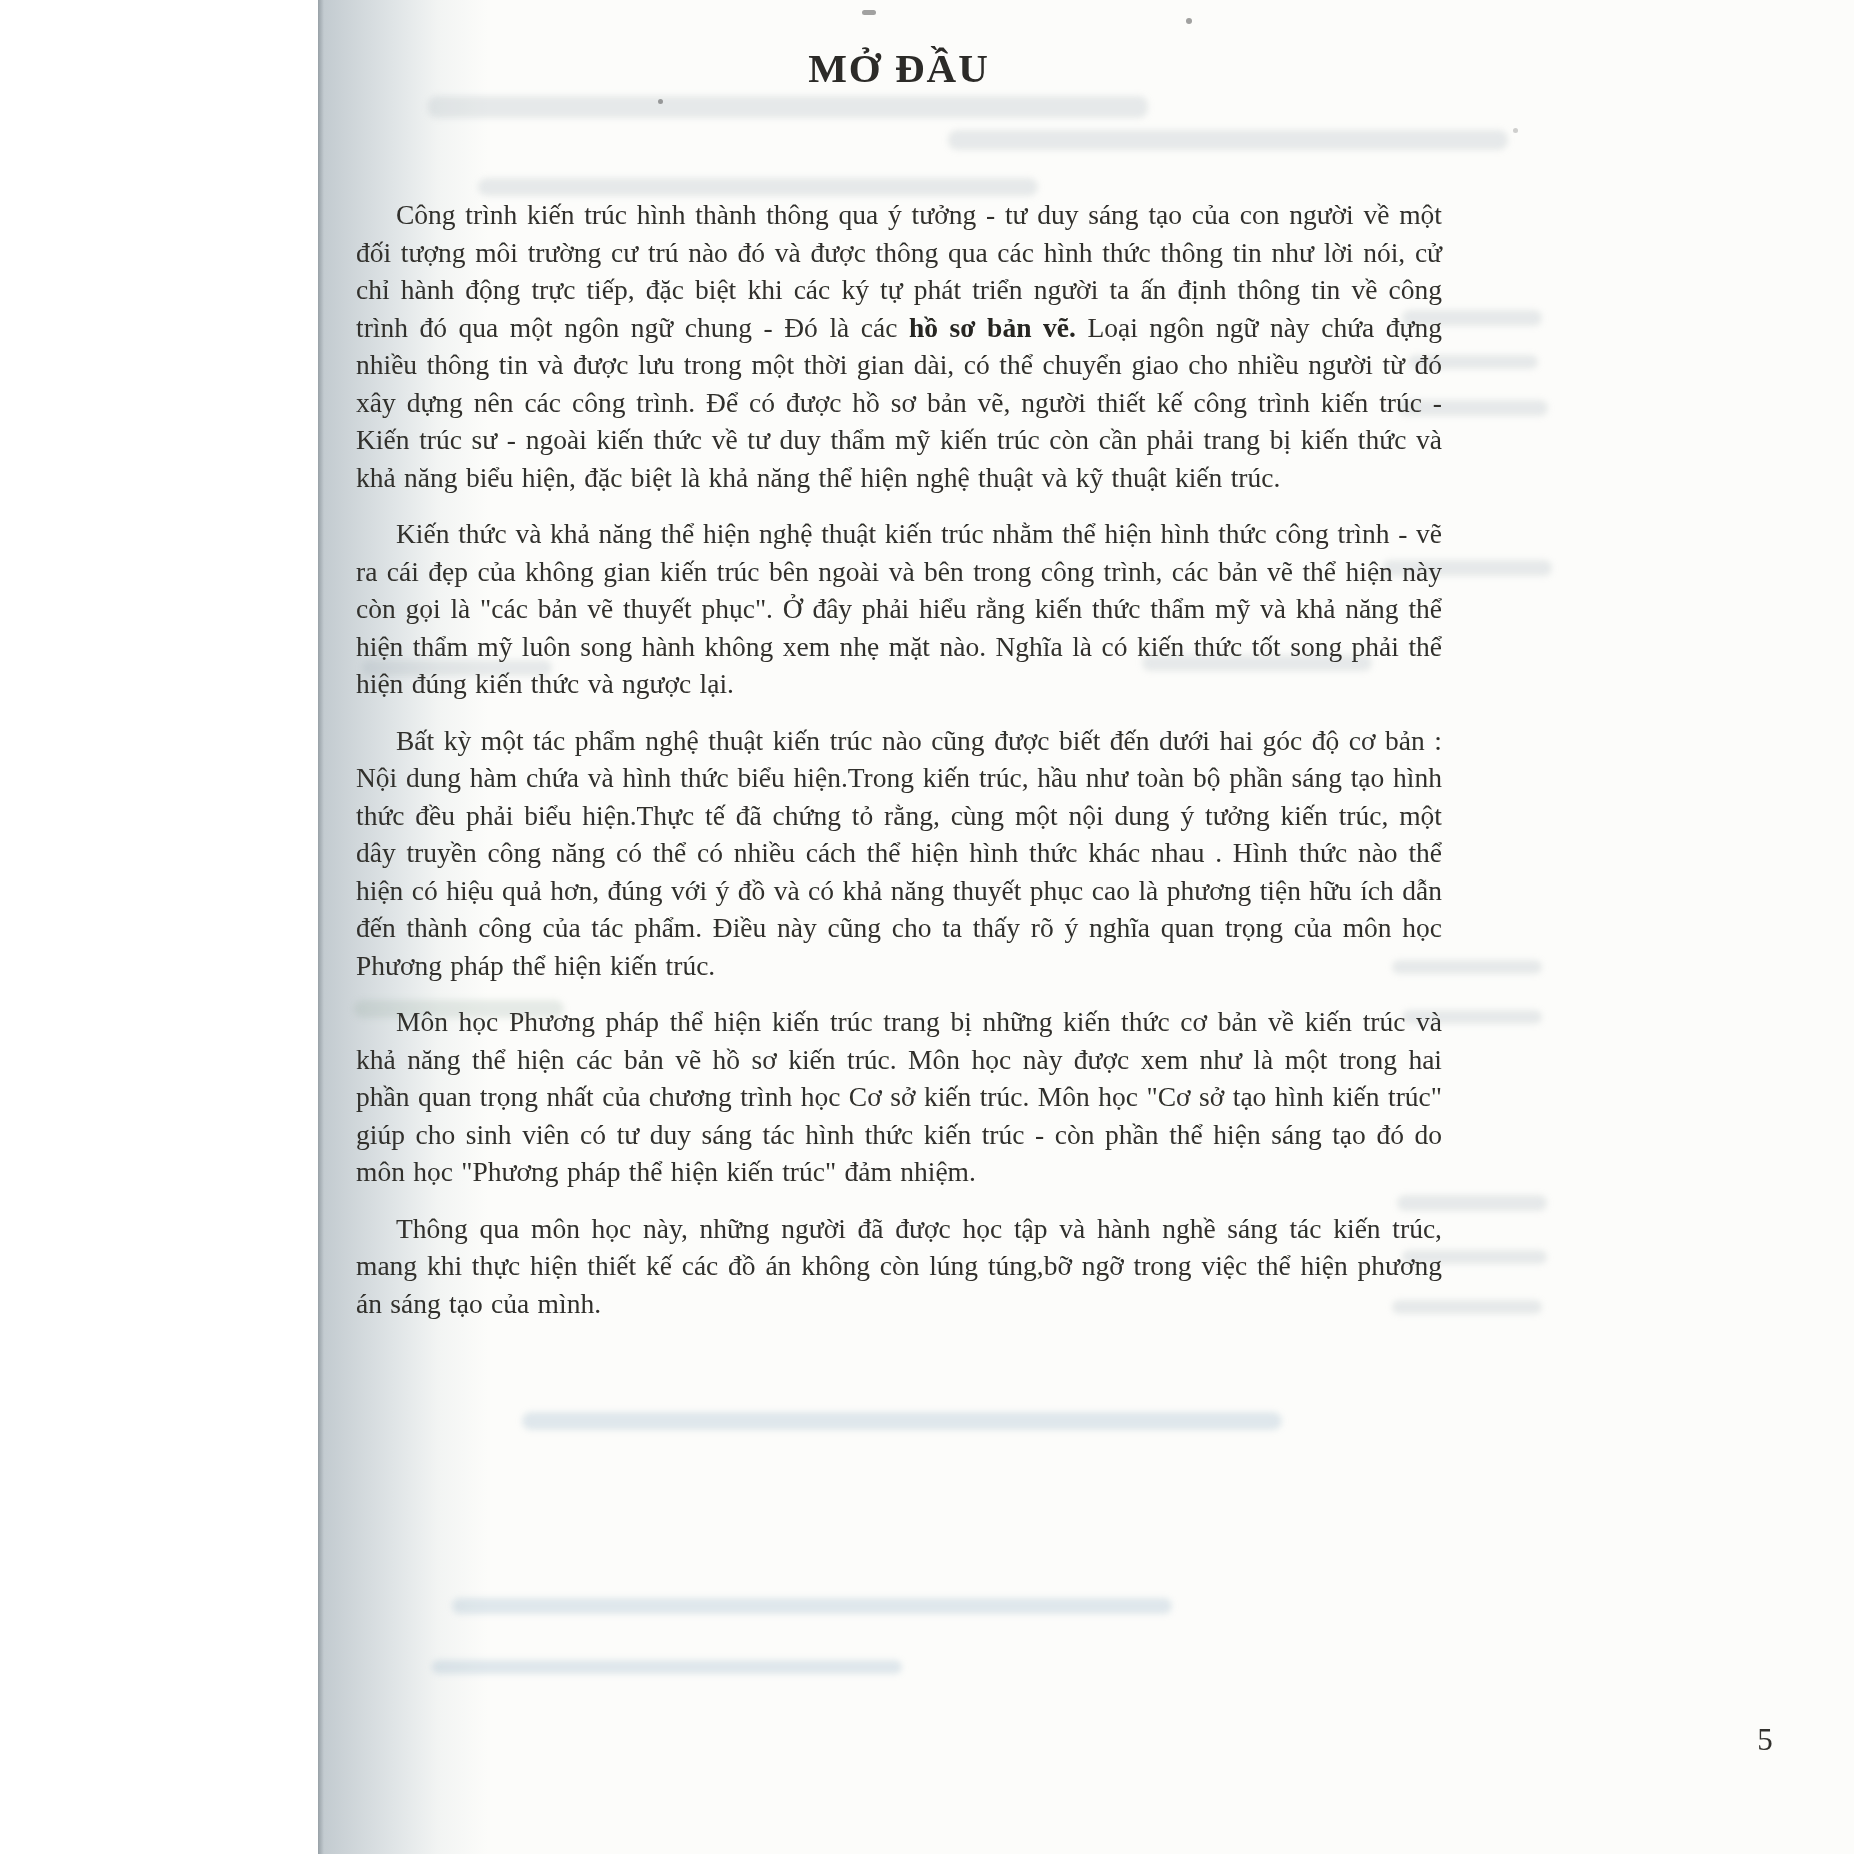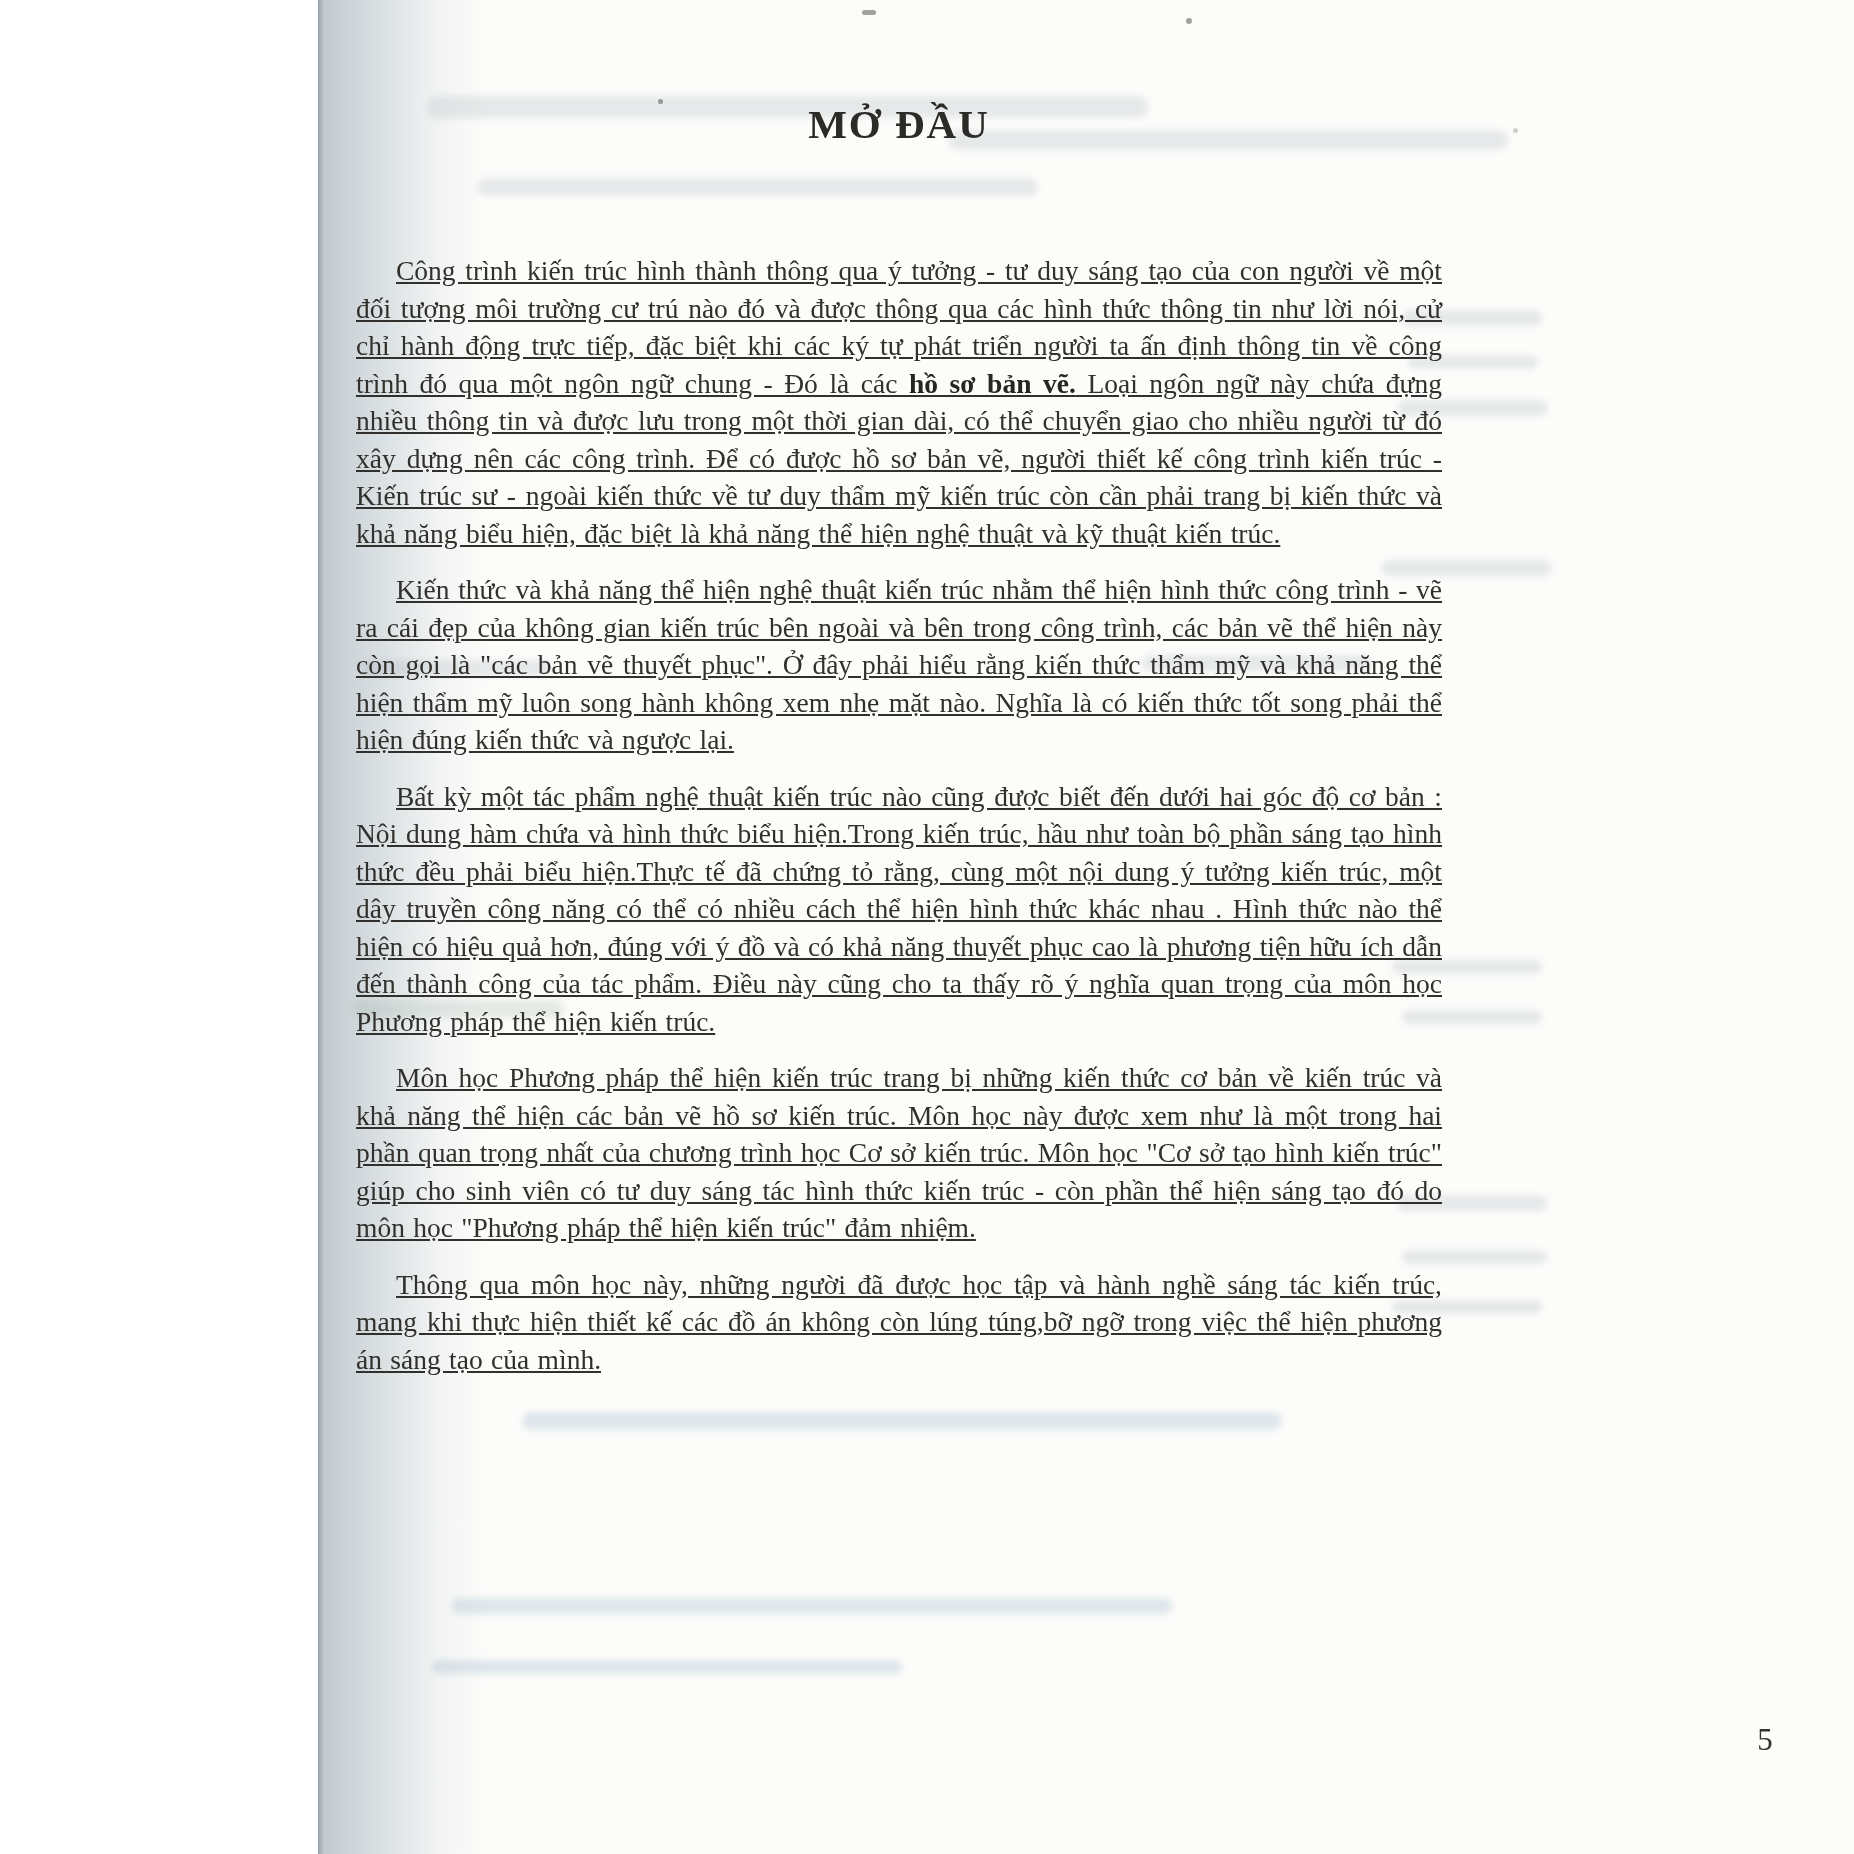--- a/index.html
+++ b/index.html
@@ -40,40 +40,39 @@
       #dfe4e6 75px,
       #f2f4f3 120px,
       rgba(252,252,250,0) 170px);
   }
   
   .content{
     position:absolute;
     left:38px;   
     top:0;
     width:1086px;
-    padding-top:100px;
+    padding-top:44px;
     color:#31302c;
   }
   .page-title{
     margin:0 0 104px 0;
     text-align:center;
     font-size:41px;
     font-weight:bold;
     letter-spacing:2px;
     color:#2c2b28;
   }
   .body-paragraph{
     margin:8px 0 19px 0;
     font-size:27.5px;
     line-height:37.5px;
     text-align:justify;
     text-indent:40px;
     word-spacing:1.5px;
     color:#31302c;
-    text-decoration:underline;
   }
   .body-paragraph b{
     font-weight:bold;
     color:#262521;
   }
   .page-number{
     position:absolute;
     left:1425px;
     top:1722px;
     width:44px;

